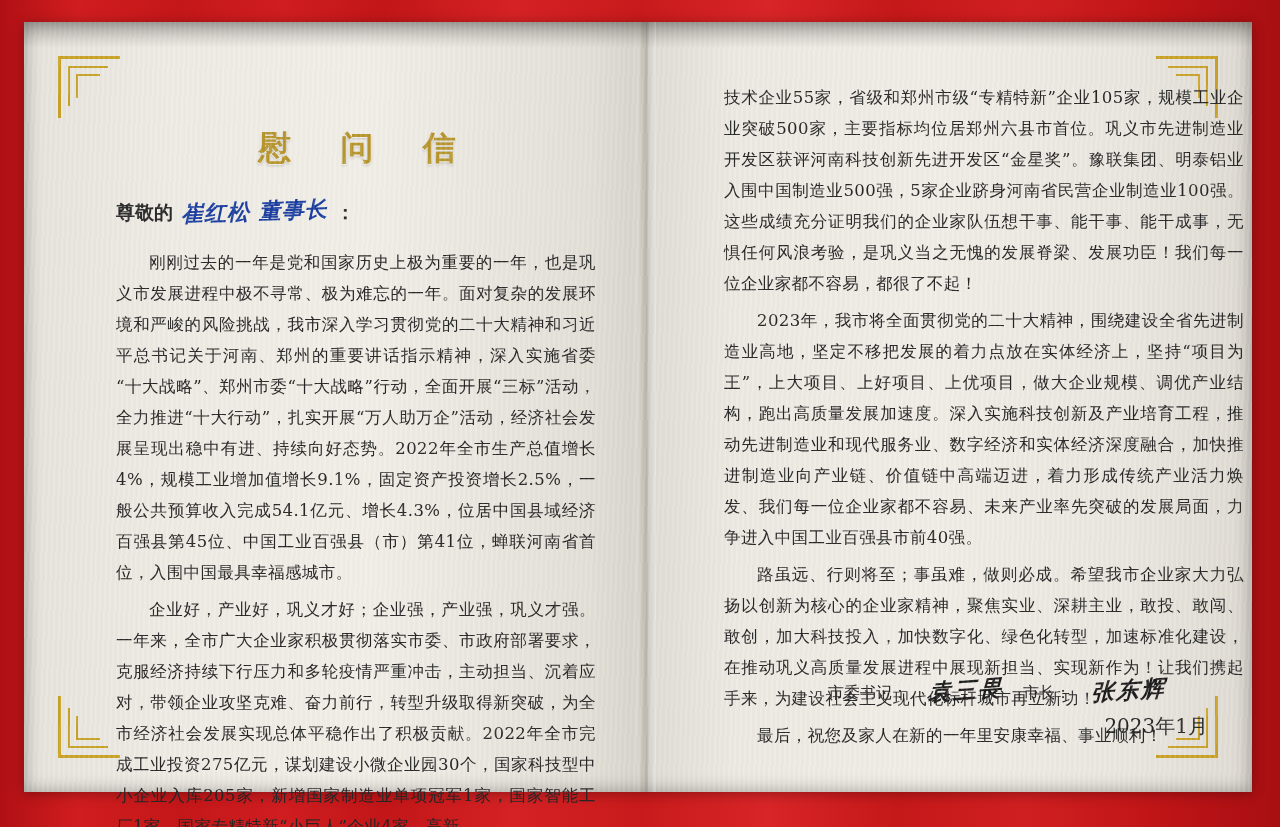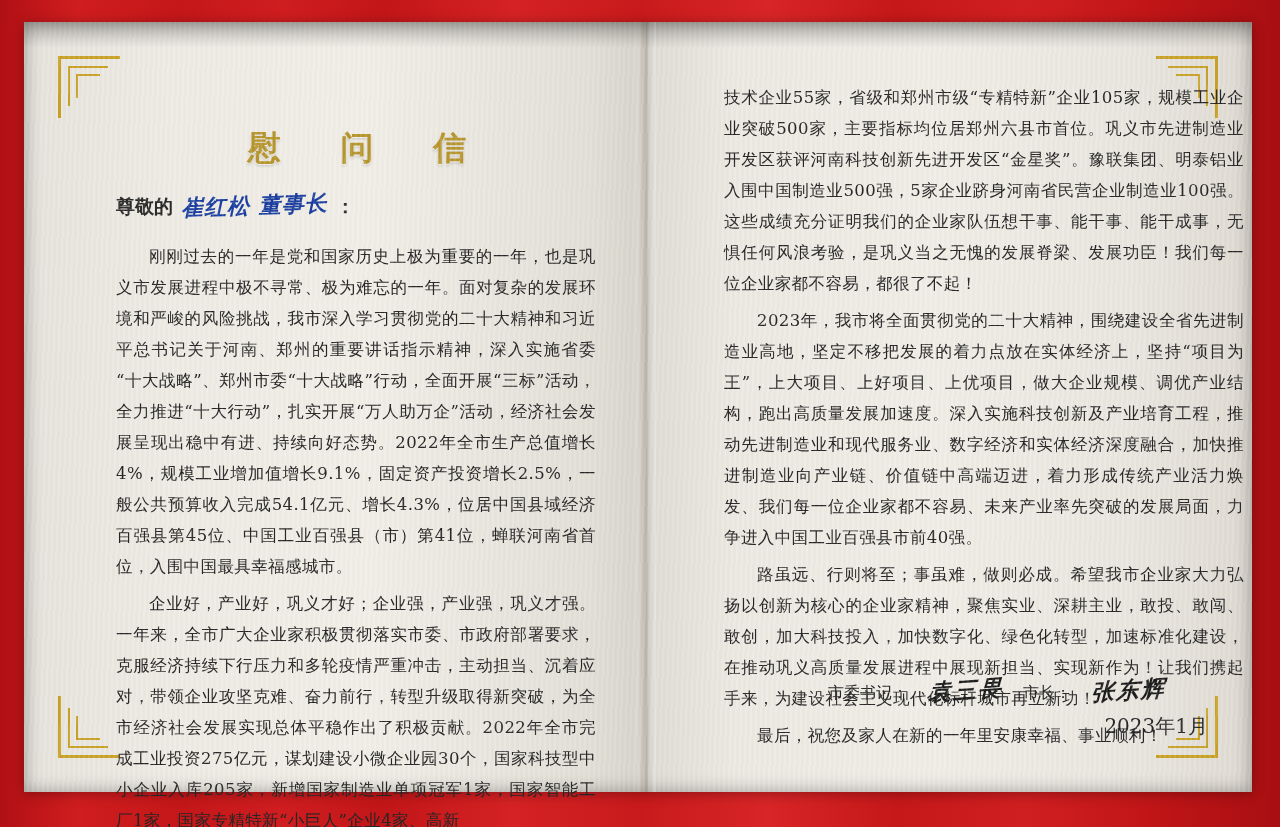--- a/index.html
+++ b/index.html
@@ -44,23 +44,23 @@
   .c-tr{right:34px;top:34px;transform:scaleX(-1);}
   .c-bl{left:34px;bottom:34px;transform:scaleY(-1);}
   .c-br{right:34px;bottom:34px;transform:scale(-1,-1);}
 
   .col{position:absolute;top:60px;}
   .col-left{left:92px;width:480px;}
   .col-right{left:700px;width:520px;}
 
   .title{
     text-align:center;color:#b8962e;font-size:33px;letter-spacing:20px;
-    font-weight:700;margin:44px 0 20px 22px;
+    font-weight:700;margin:44px 0 26px 22px;
     text-shadow:0 1px 0 rgba(255,255,255,.6),0 2px 3px rgba(0,0,0,.18);
-    font-family:Liberation Mono, monospace;
+    font-family:Liberation Sans, sans-serif;
   }
   .salute{
     display:flex;align-items:baseline;gap:4px;
     font-size:19px;color:#2a2a2a;margin:4px 0 20px 0;font-weight:700;
   }
   .salute .hand{
     font-family:"DejaVu Sans","Liberation Sans",sans-serif;
     color:#1b3fa0;font-size:22px;font-style:italic;font-weight:700;
     letter-spacing:1px;transform:rotate(-2deg);display:inline-block;
     margin:0 4px;

